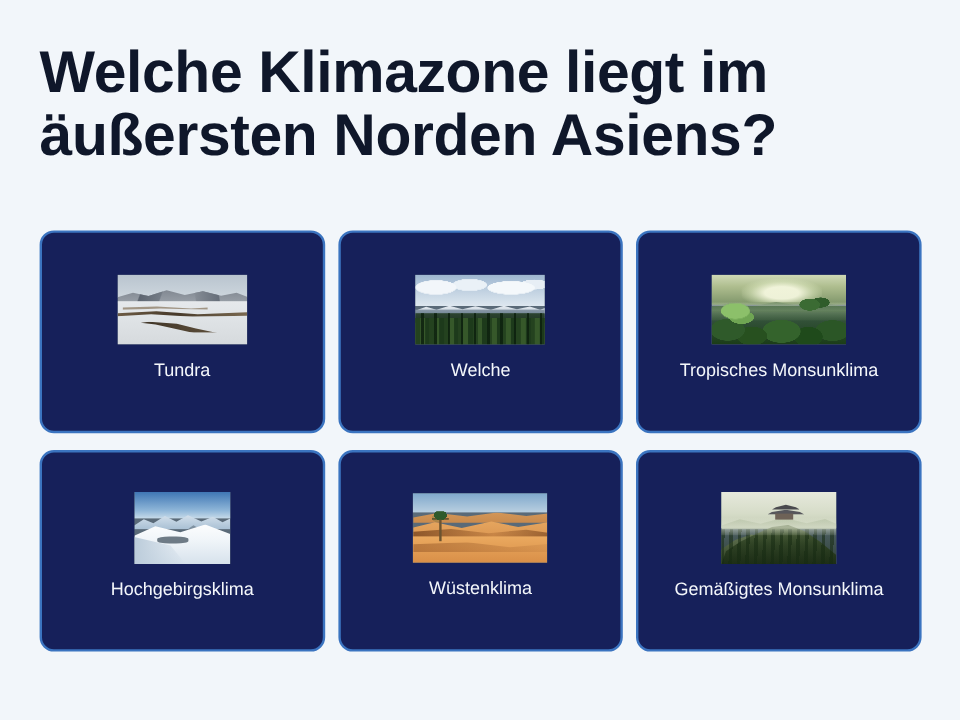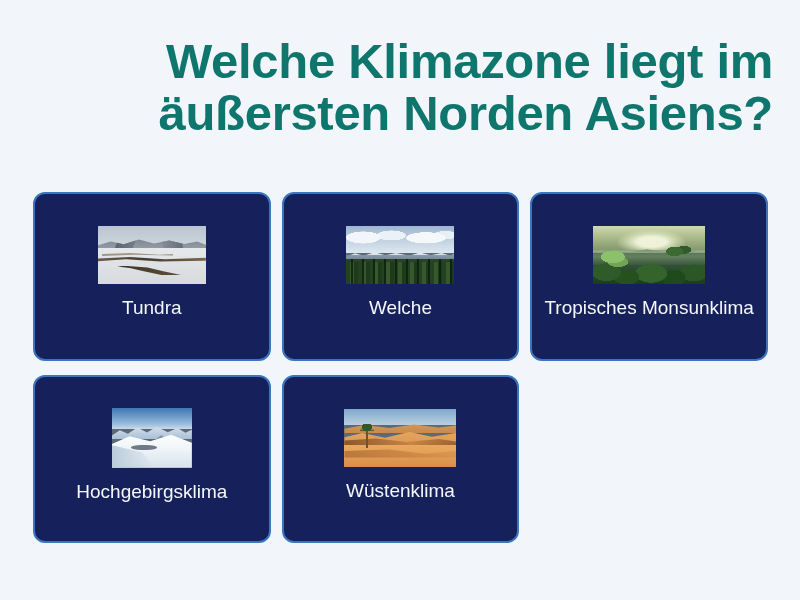--- a/index.html
+++ b/index.html
@@ -28,25 +28,24 @@
     left: 33px;
     top: 36px;
     width: 740px;
     height: 140px;
   }
   .question-text {
     margin: 0;
     font-size: 49px;
     line-height: 1.06;
     font-weight: 700;
-    color: #0f766e;
+    color: #0f172a;
     letter-spacing: -0.3px;
     font-family: "Liberation Sans", sans-serif;
     white-space: pre-line;
-    text-align: right;
   }
 
   
   .answer-grid {
     position: absolute;
     left: 33px;
     top: 192px;
     width: 735px;
     height: 351px;
     display: grid;
@@ -98,21 +97,21 @@
     height: 58px;
   }
   .thumb-med {
     width: 96px;
     height: 60px;
   }
 
   .answer-label {
     margin-top: 13px;
     color: #f4f7fb;
-    font-size: 19px;
+    font-size: 15px;
     line-height: 1.2;
     font-weight: 400;
     text-align: center;
     padding: 0 6px;
     font-family: "Liberation Sans", sans-serif;
     white-space: nowrap;
   }
 
   
   .layer { position: absolute; left: 0; right: 0; }
@@ -433,15 +432,31 @@
           <div class="layer t-des-shadow"></div>
           <div class="layer t-des-near"></div>
           <div class="layer t-des-near-sh"></div>
           <div class="layer t-des-palm"></div>
           <div class="layer t-des-palm-trunk"></div>
         </div>
         <div class="answer-label">Wüstenklima</div>
       </div>
     </div>
 
+    <div class="answer-card">
+      <div class="card-inner">
+        <div class="thumb thumb-med">
+          <div class="layer t-tem-sky"></div>
+          <div class="layer t-tem-far"></div>
+          <div class="layer t-tem-ridge2"></div>
+          <div class="layer t-tem-ridge"></div>
+          <div class="layer t-tem-trees"></div>
+          <div class="layer t-tem-haze"></div>
+          <div class="layer t-tem-pagoda-roof2"></div>
+          <div class="layer t-tem-pagoda-body"></div>
+          <div class="layer t-tem-pagoda-roof"></div>
+        </div>
+        <div class="answer-label">Gemäßigtes Monsunklima</div>
+      </div>
+    </div>
 
   </div>
 </div>
 
 </body></html>

